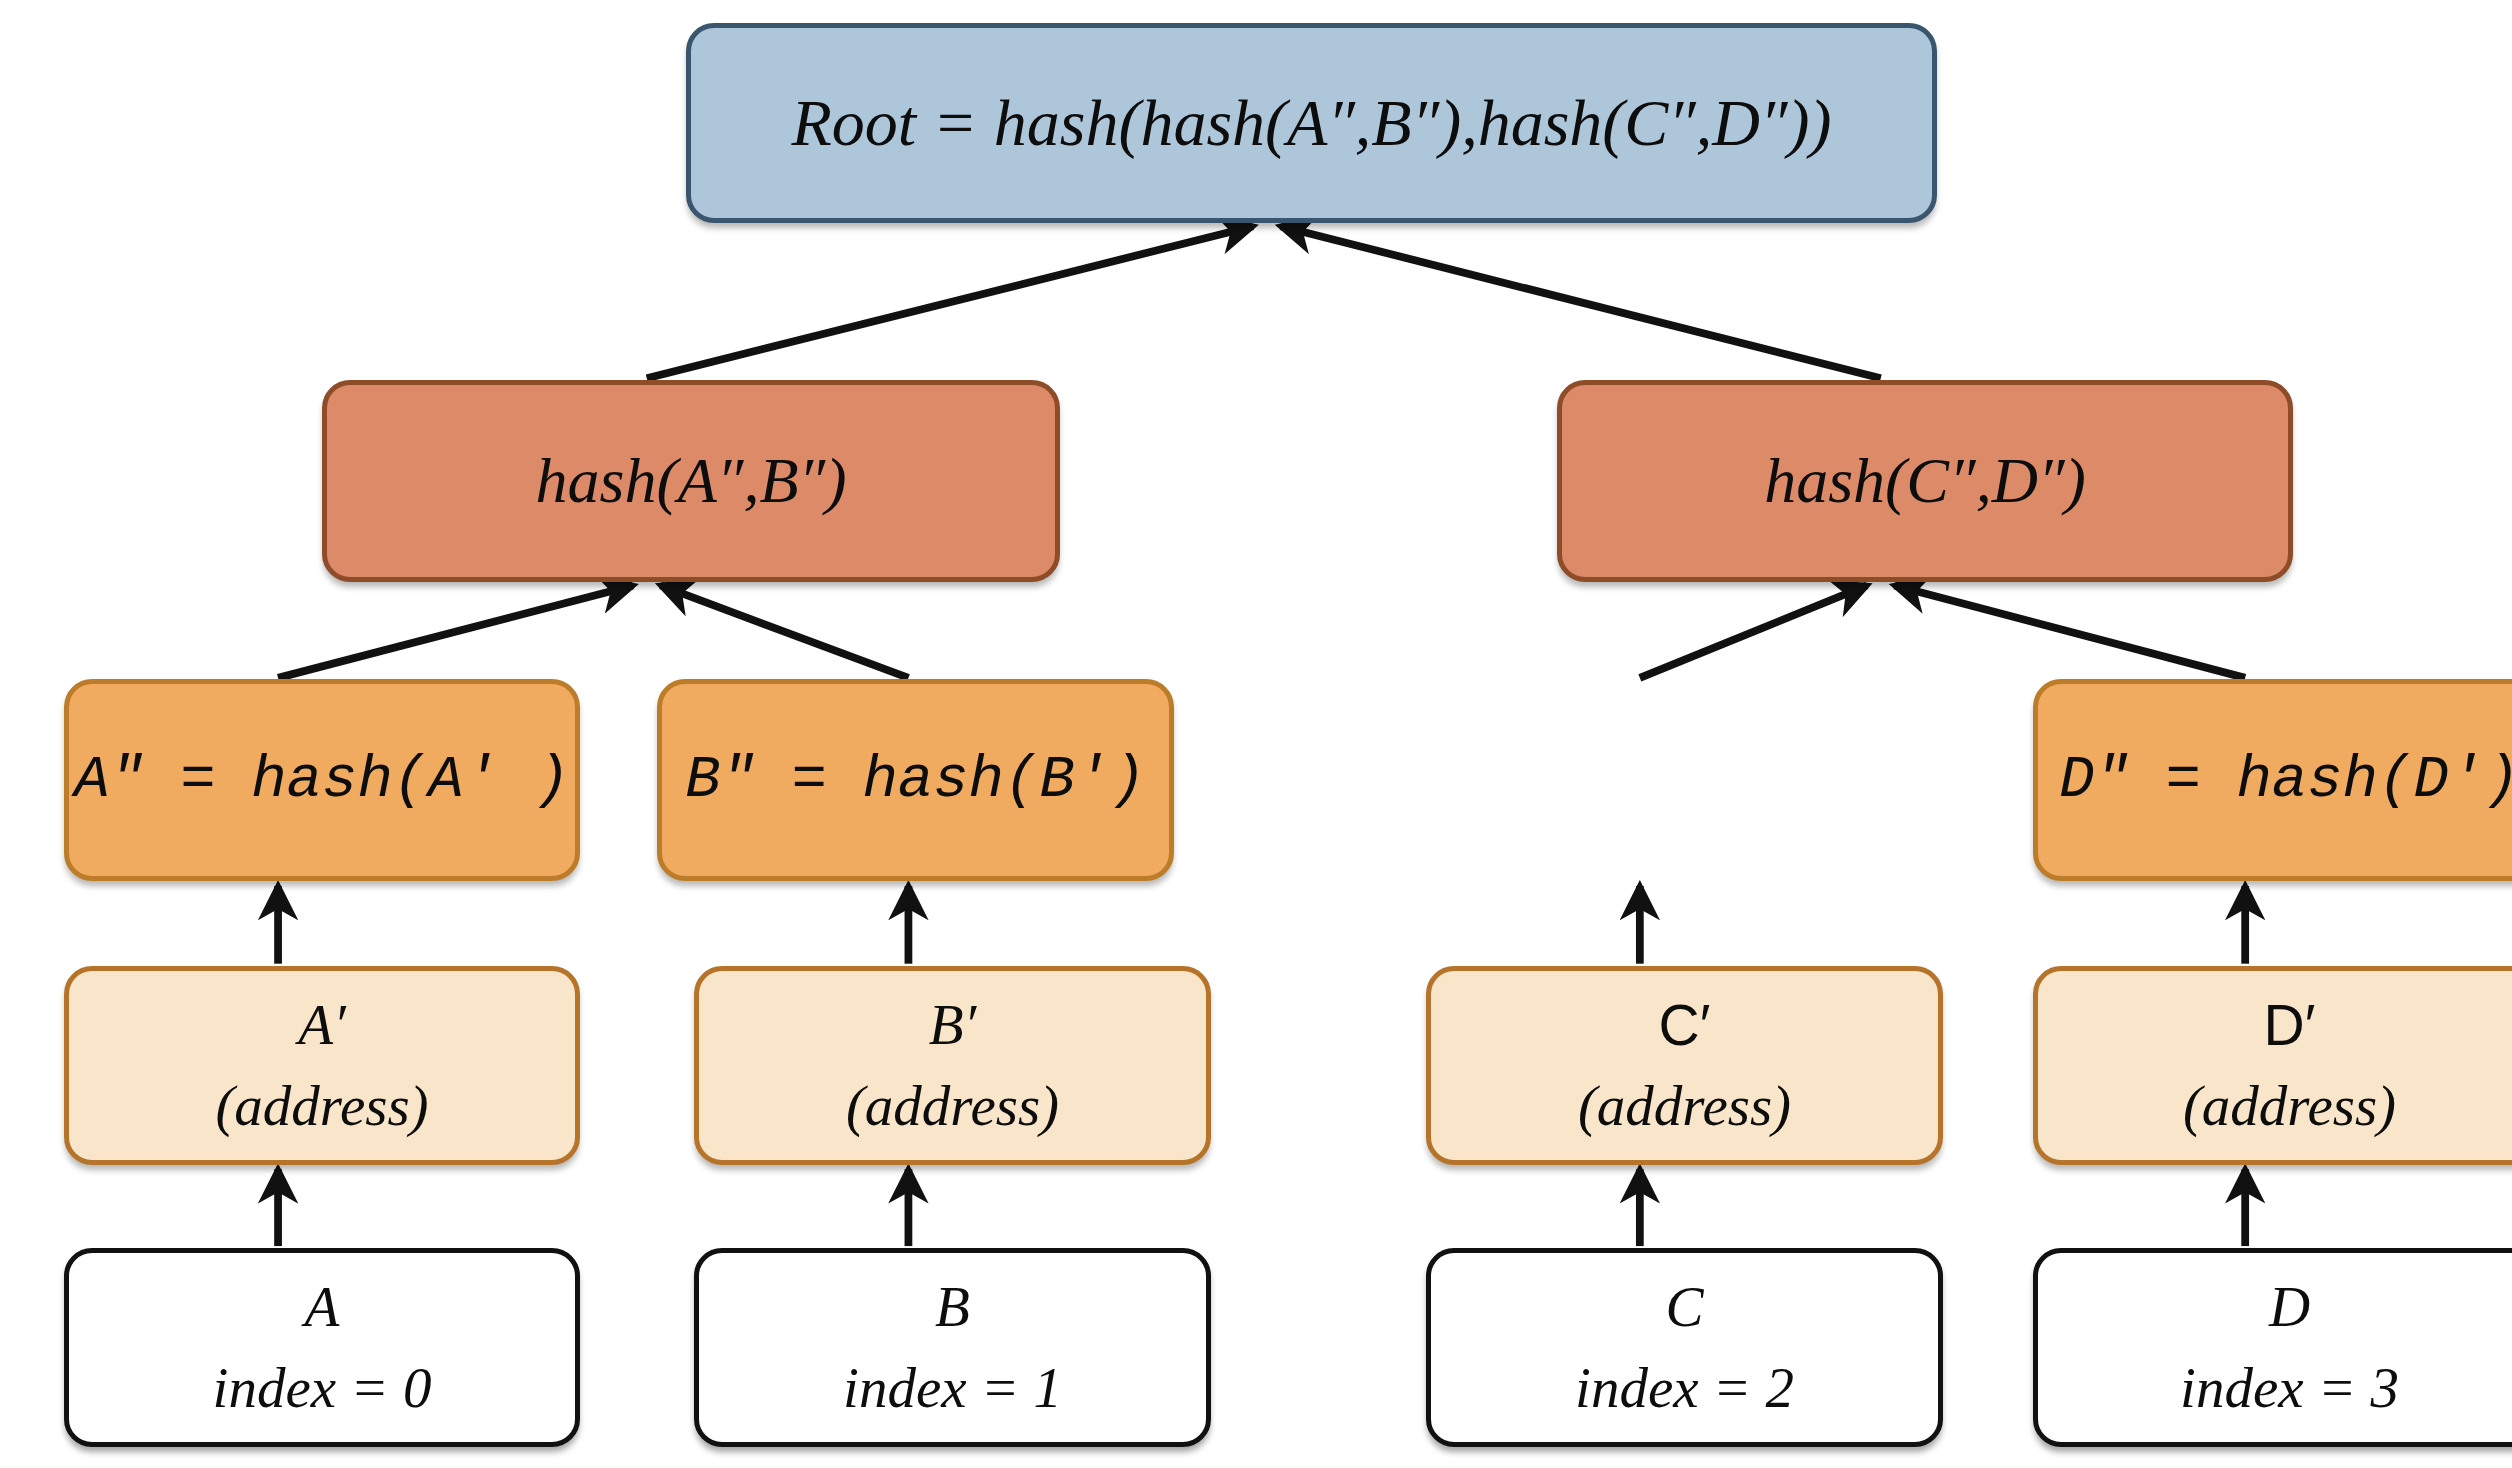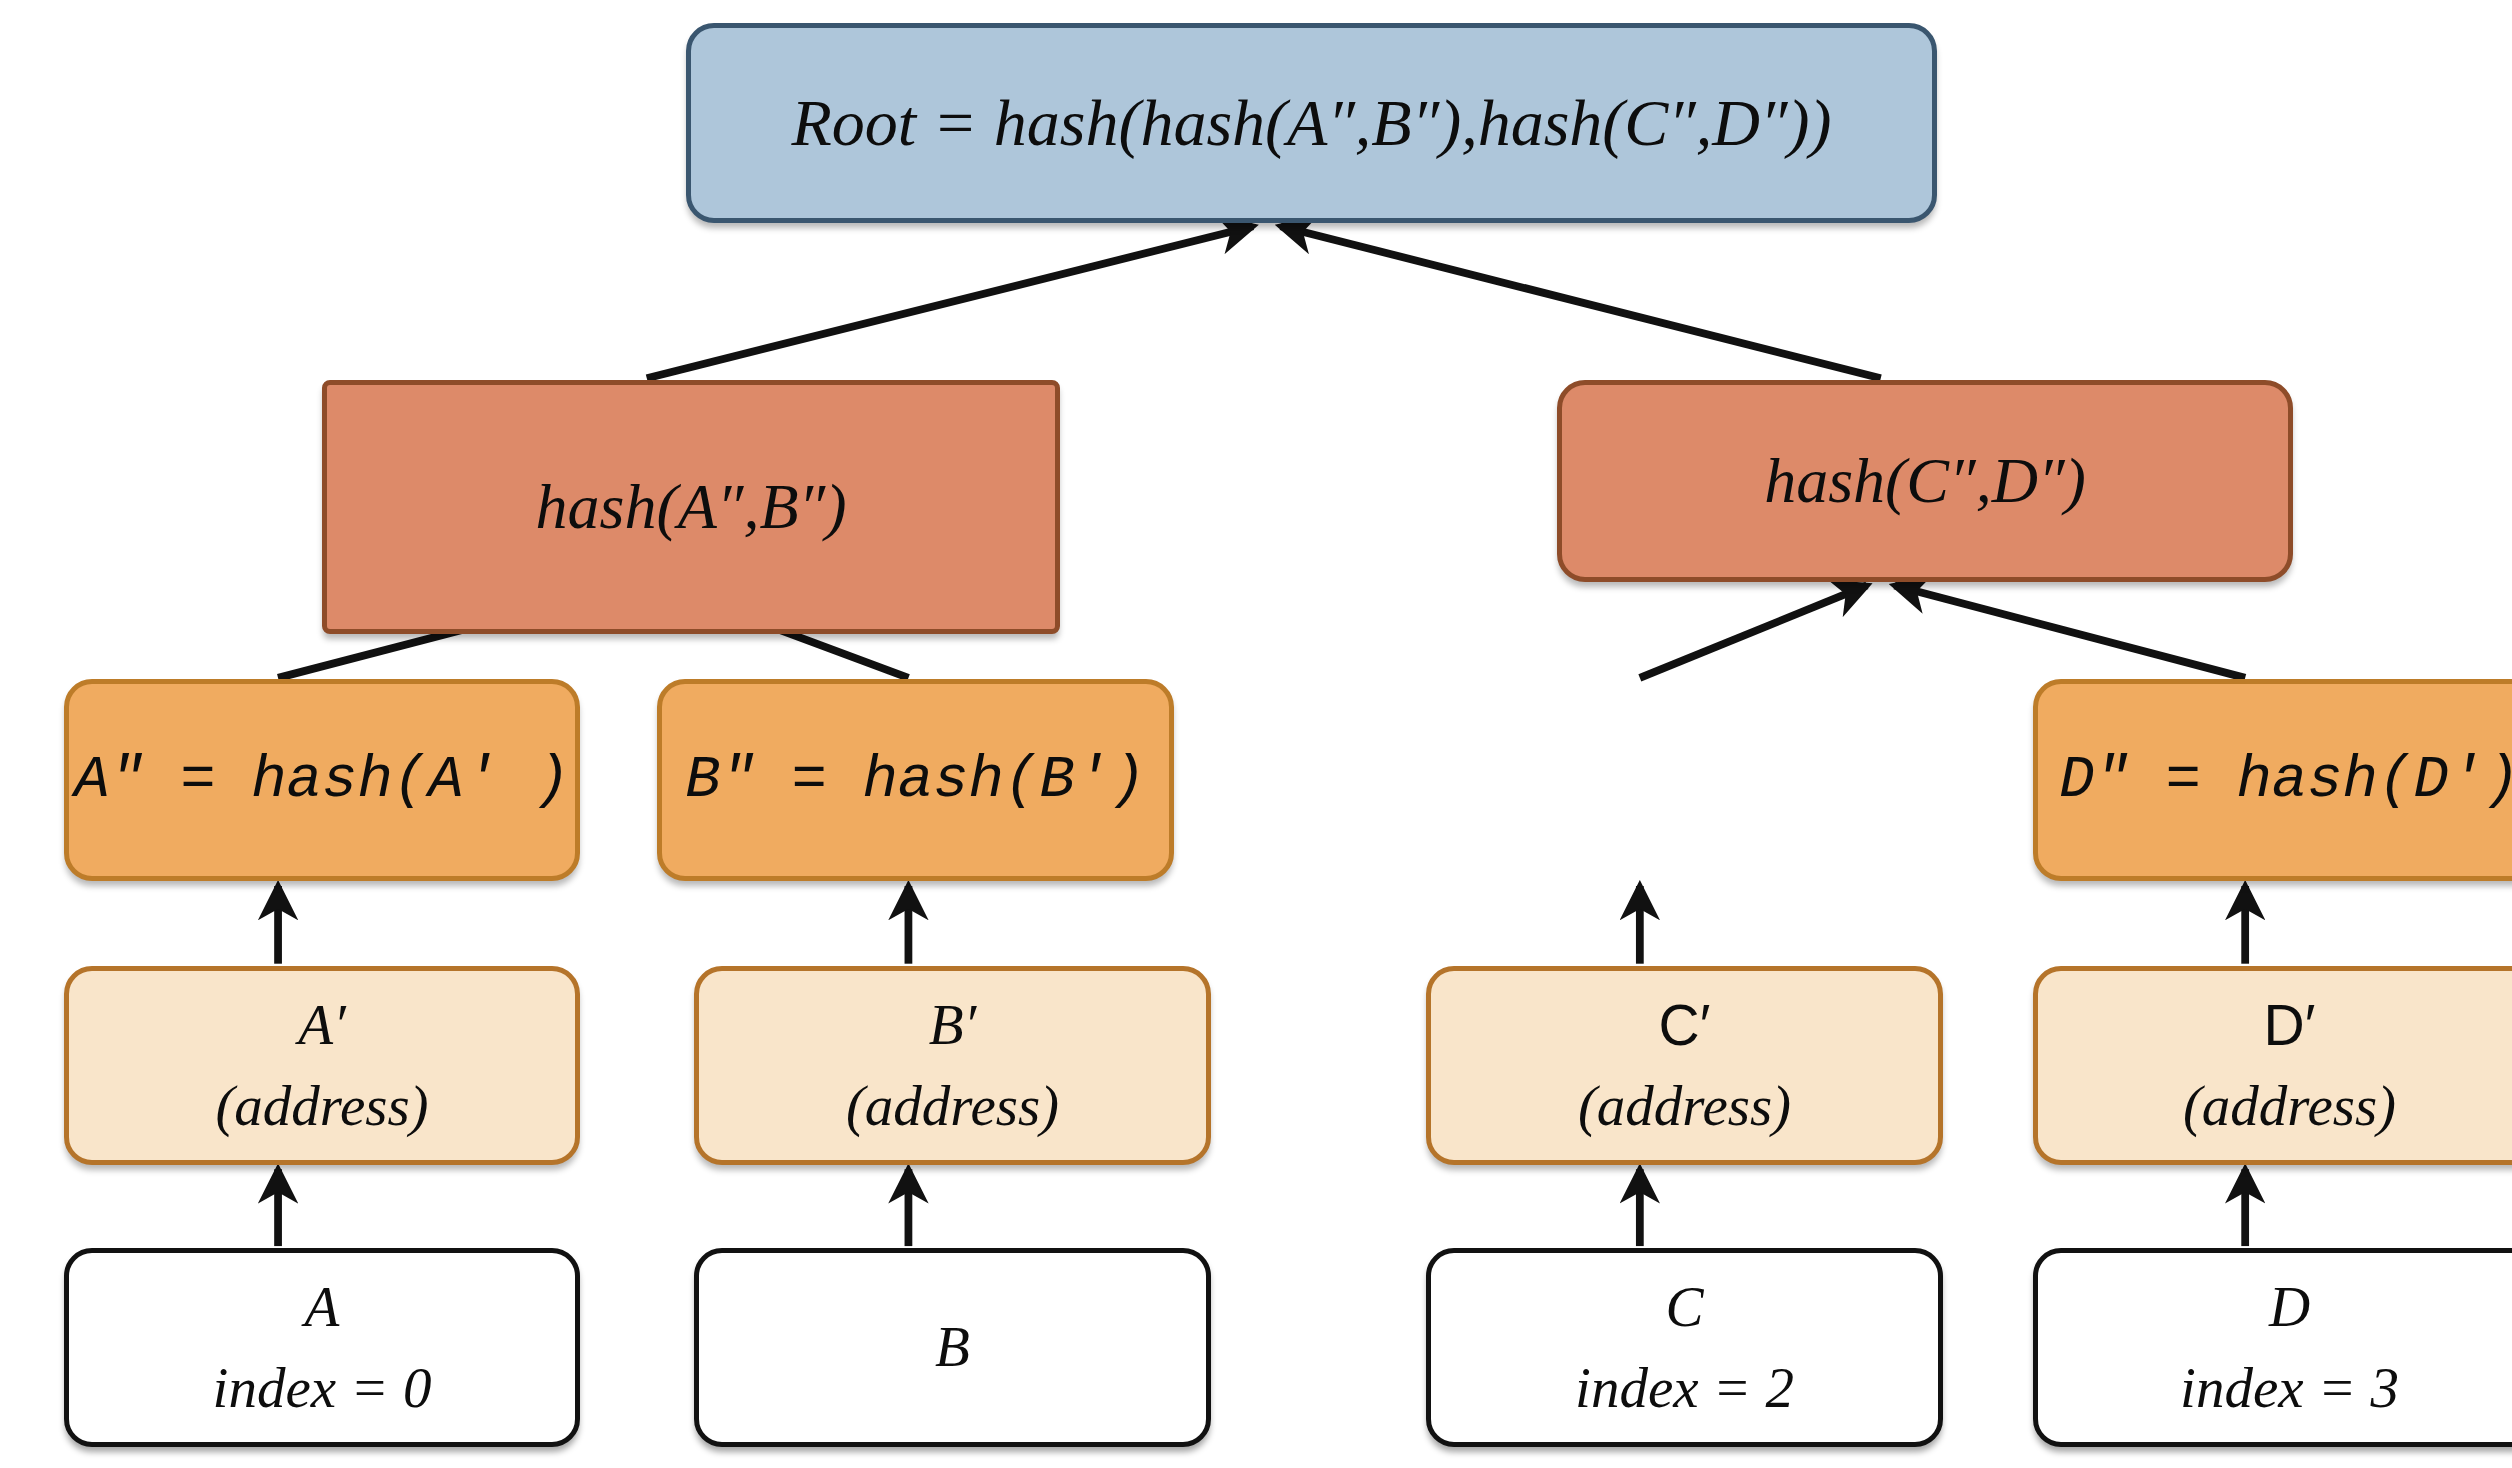--- a/index.html
+++ b/index.html
@@ -34,21 +34,21 @@
     left: 642px; top: 22.5px; width: 1251px; height: 200px;
     background: var(--root-fill, #aec6da);
     border: 5.2px solid var(--root-border, #3a566f);
     font-size: 66px;
   }
   .branch-node {
     background: var(--branch-fill, #dd8a69);
     border: 5.2px solid var(--branch-border, #8e4c29);
     font-size: 64px;
   }
-  .n-branch-0 { left: 278px;  top: 380px; width: 738px; height: 254px; border-radius: 8px; }
+  .n-branch-0 { left: 278px;  top: 380px; width: 738px; height: 202px; }
   .n-branch-1 { left: 1513px; top: 380px; width: 736px; height: 202px; }
 
   .hash-node {
     background: var(--hash-fill, #f0ab60);
     border: 5.2px solid var(--hash-border, #bd7c29);
     font-size: 59px;
     font-family: Liberation Mono, monospace;
   }
   .n-hash-0 { left: 20px;   top: 679px; width: 516px; height: 202px; }
   .n-hash-1 { left: 613px;  top: 679px; width: 517px; height: 202px; justify-content: center; }
@@ -149,20 +149,21 @@
     <span class="lbl upright">D′</span>
     <span class="lbl">(address)</span>
   </div>
 
   <div class="node leaf-node n-leaf-0">
     <span class="lbl">A</span>
     <span class="lbl">index = 0</span>
   </div>
   <div class="node leaf-node n-leaf-1">
     <span class="lbl">B</span>
+    <span class="lbl">index = 1</span>
   </div>
   <div class="node leaf-node n-leaf-2">
     <span class="lbl">C</span>
     <span class="lbl">index = 2</span>
   </div>
   <div class="node leaf-node n-leaf-3">
     <span class="lbl">D</span>
     <span class="lbl">index = 3</span>
   </div>
 

